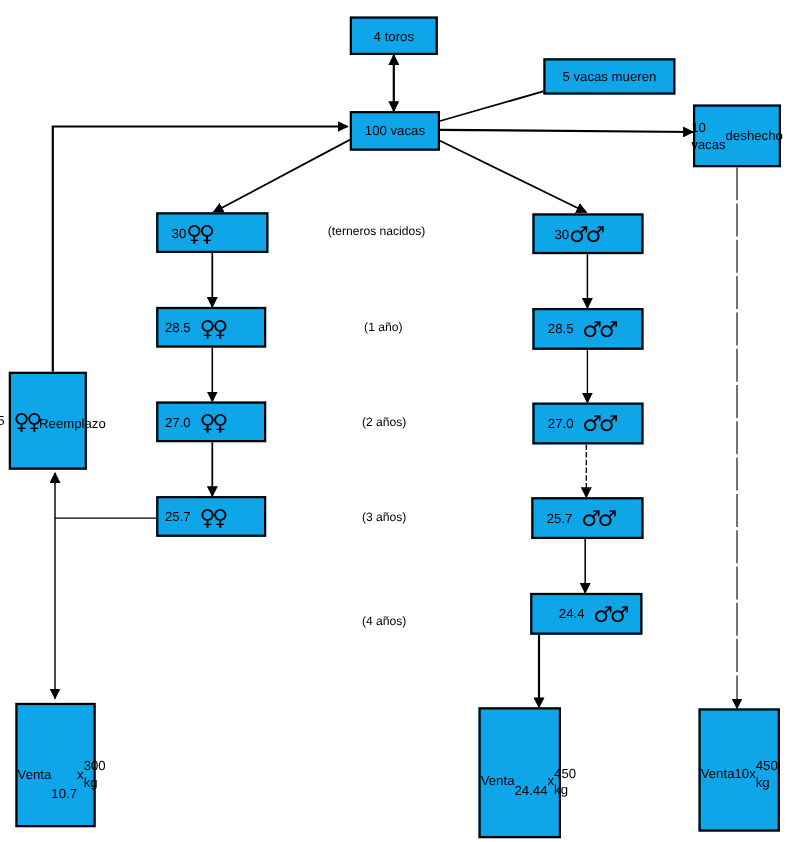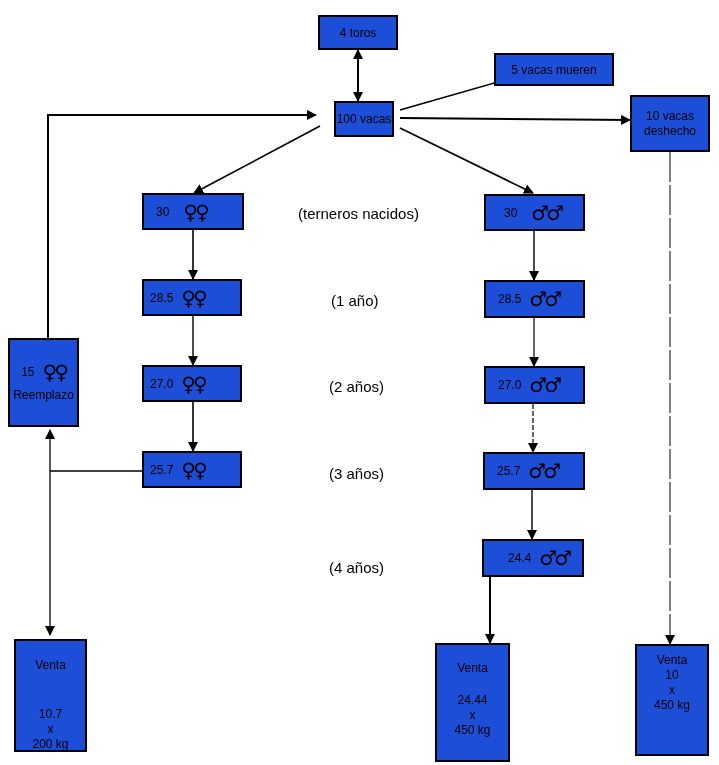--- a/index.html
+++ b/index.html
@@ -1,25 +1,25 @@
 <!DOCTYPE html>
 <html><head>
 <meta charset="utf-8">
 <style>
   html, body { margin: 0; padding: 0; background: #ffffff; }
   body { width: 719px; height: 765px; position: relative; overflow: hidden;
          font-family: "Liberation Sans", sans-serif; color: #000; }
   #arrows { position: absolute; left: 0; top: 0; width: 719px; height: 765px; }
-  .box { position: absolute; background: #1d4ed8; border: 2px solid #000; box-sizing: border-box;
+  .box { position: absolute; background: #0ea5e9; border: 2px solid #000; box-sizing: border-box;
          display: flex; align-items: center; justify-content: center; font-size: 12px; }
   .box.left { justify-content: flex-start; padding-left: 12px; }
-  .box .num { margin-right: 14px; }
+  .box .num { }
   .sym { font-size: 20px; line-height: 1; letter-spacing: -3px; font-family: "DejaVu Sans", sans-serif; }
-  .col { flex-direction: column; text-align: right; line-height: 15px; }
-  .label { position: absolute; font-size: 15px; white-space: nowrap; }
+  .col { flex-direction: row; text-align: left; line-height: 15px; }
+  .label { position: absolute; font-size: 11px; white-space: nowrap; }
 </style>
 </head>
 <body>
 
 <svg id="arrows" viewBox="0 0 719 765">
   <defs>
     <marker id="ah" markerWidth="10" markerHeight="10" refX="9" refY="5" orient="auto" markerUnits="userSpaceOnUse">
       <path d="M0,0 L10,5 L0,10 z" fill="#000"></path>
     </marker>
     <marker id="ahs" markerWidth="10" markerHeight="10" refX="1" refY="5" orient="auto" markerUnits="userSpaceOnUse">
@@ -52,21 +52,21 @@
   <line x1="533" y1="404" x2="533" y2="452" stroke="#000" stroke-width="1.2" stroke-dasharray="5,2" marker-end="url(#ah)"></line>
   <line x1="532" y1="490" x2="532" y2="539" stroke="#000" stroke-width="1.4" marker-end="url(#ah)"></line>
   <line x1="490" y1="577" x2="490" y2="643" stroke="#000" stroke-width="2" marker-end="url(#ah)"></line>
 
   <line x1="670" y1="152" x2="670" y2="644" stroke="#000" stroke-width="1" stroke-dasharray="30,3" marker-end="url(#ah)"></line>
 </svg>
 
 <div class="box" style="left:318px;top:15px;width:80px;height:35px;">
   <span>4 toros</span>
 </div>
-<div class="box" style="left:318px;top:101px;width:60px;height:36px;margin-left:16px;">
+<div class="box" style="left:318px;top:101px;width:82px;height:36px;">
   <span>100 vacas</span>
 </div>
 <div class="box" style="left:494px;top:33px;width:120px;height:33px;margin-top:20px;">
   <span>5 vacas mueren</span>
 </div>
 <div class="box col" style="left:630px;top:95px;width:80px;height:57px;">
   <span>10 vacas</span>
   <span>deshecho</span>
 </div>
 
@@ -119,21 +119,21 @@
 <span class="label" style="left:298px;top:205px;">(terneros nacidos)</span>
 <span class="label" style="left:331px;top:292px;">(1 año)</span>
 <span class="label" style="left:329px;top:378px;">(2 años)</span>
 <span class="label" style="left:329px;top:465px;">(3 años)</span>
 <span class="label" style="left:329px;top:559px;text-align:right;">(4 años)</span>
 
 <div class="box col" style="left:14px;top:639px;width:73px;height:113px;justify-content:flex-start;padding-top:17px;">
   <span>Venta</span>
   <span style="margin-top:34px;">10.7</span>
   <span>x</span>
-  <span>200 kg</span>
+  <span>300 kg</span>
 </div>
 <div class="box col" style="left:435px;top:643px;width:75px;height:119px;justify-content:flex-start;padding-top:16px;">
   <span>Venta</span>
   <span style="margin-top:17px;">24.44</span>
   <span>x</span>
   <span>450 kg</span>
 </div>
 <div class="box col" style="left:635px;top:644px;width:74px;height:112px;justify-content:flex-start;padding-top:7px;">
   <span>Venta</span>
   <span style="margin-top:0;">10</span>

